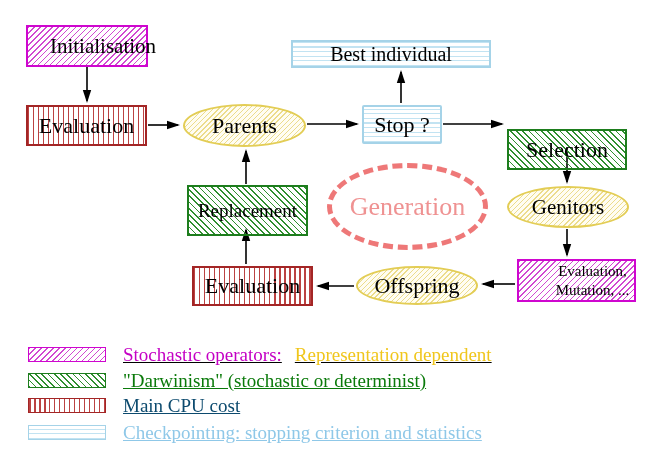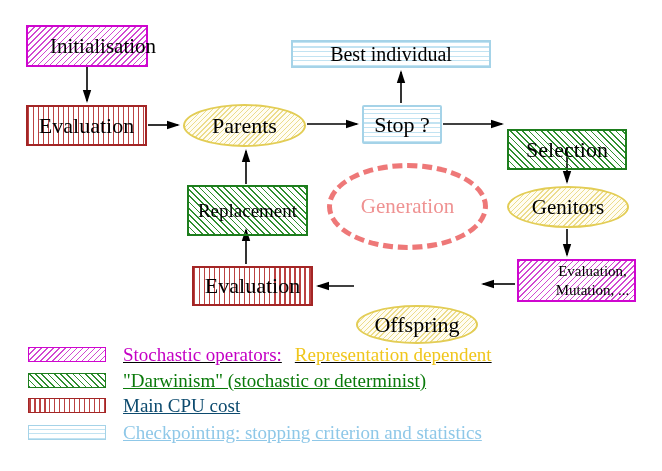--- a/index.html
+++ b/index.html
@@ -40,26 +40,26 @@
 
   
   #initialisation{left:26px;top:25px;width:122px;height:42px;font-size:21px;}
   #evaluation-top{left:26px;top:105px;width:121px;height:41px;font-size:22px;}
   #parents{left:183px;top:104px;width:123px;height:43px;font-size:22px;}
   #best-individual{left:291px;top:40px;width:200px;height:28px;font-size:20px;}
   #stop{left:362px;top:105px;width:80px;height:39px;font-size:22px;border-radius:2px;}
   #selection{left:507px;top:105px;width:120px;height:41px;font-size:22px;margin-top:24px;}
   #genitors{left:507px;top:186px;width:122px;height:42px;font-size:21px;}
   #generation{
-    left:327px;top:163px;width:161px;height:87px;font-size:21px;
+    left:327px;top:163px;width:161px;height:87px;font-size:26px;
     border:5px dashed #ee7878;border-radius:50%;color:#ef9292;box-sizing:border-box;
   }
   #replacement{left:187px;top:185px;width:121px;height:51px;font-size:19px;}
   #crossover{left:517px;top:259px;width:119px;height:43px;font-size:15px;flex-direction:column;line-height:1.25;}
-  #offspring{left:356px;top:266px;width:122px;height:39px;font-size:22px;margin-top:39px;}
+  #offspring{left:356px;top:266px;width:122px;height:39px;font-size:22px;}
   #evaluation-bottom{left:192px;top:266px;width:121px;height:40px;font-size:22px;}
 
   
   .swatch{position:absolute;left:28px;width:78px;height:15px;box-sizing:border-box;border-radius:0;}
   .swatch.s-magenta{border:1.5px solid #cf06cf;background-image:repeating-linear-gradient(135deg,#d148d1 0 1px,transparent 1px 4.2px);}
   .swatch.s-green{border:1.5px solid #1d7d1d;background-image:repeating-linear-gradient(45deg,#2f8f2f 0 1.2px,transparent 1.2px 4.4px);}
   .swatch.s-red{border:1.5px solid #a32525;background-image:repeating-linear-gradient(90deg,#bb4242 0 1.5px,transparent 1.5px 5px);}
   .swatch.s-cyan{border:1.5px solid #a5d3e8;background-image:repeating-linear-gradient(0deg,#c2e3f2 0 1.2px,transparent 1.2px 4.6px);}
   #swatch-1{top:347px;}
   #swatch-2{top:373px;}

